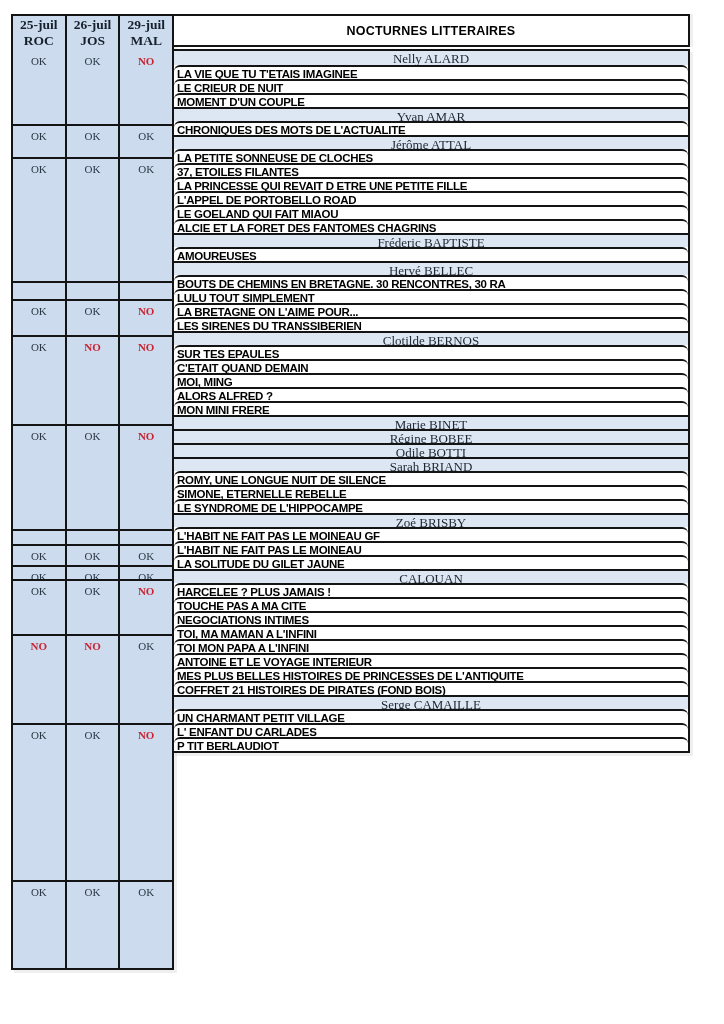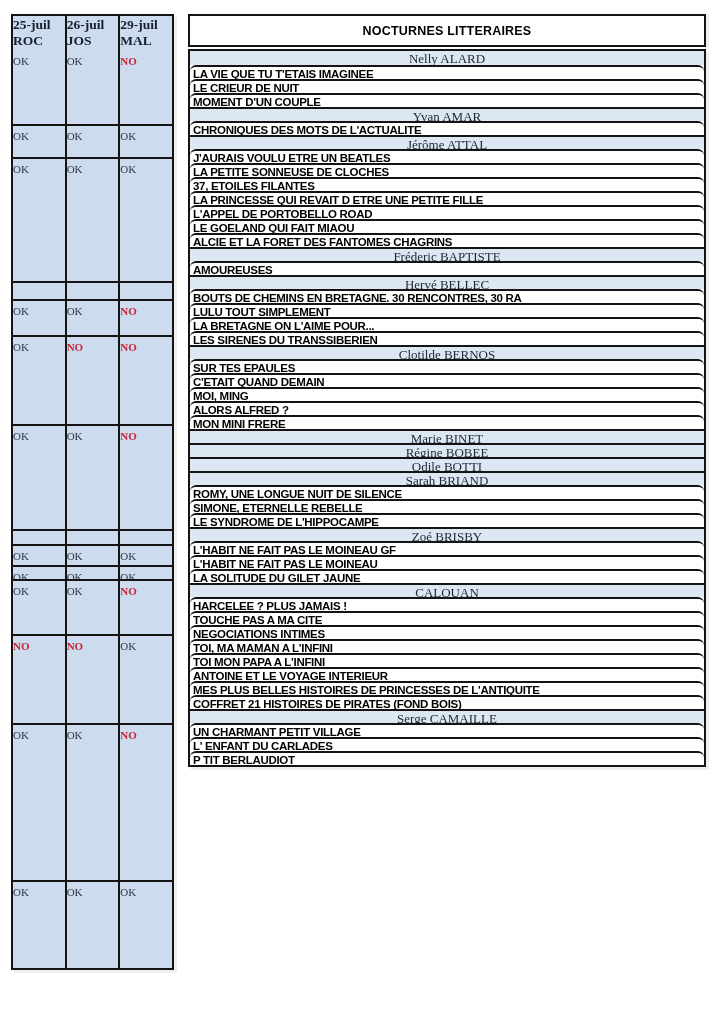--- a/index.html
+++ b/index.html
@@ -18,35 +18,35 @@
 
   
   .left-table{
     position:absolute;left:11px;top:14px;width:163px;
     border:2px solid var(--border);
     background:var(--left_cell_bg);
     box-shadow:3px 3px 0 rgba(120,120,120,0.12);
   }
   .lt-row{display:flex;width:100%;}
   .lt-row + .lt-row{border-top:2px solid var(--border);}
-  .lt-cell{flex:1 1 0;overflow:hidden;}
+  .lt-cell{flex:1 1 0;text-align:center;overflow:hidden;}
   .lt-cell + .lt-cell{border-left:2px solid var(--border);}
   .lt-header .lt-cell{
     font-family:"Liberation Serif",serif;font-weight:bold;
     font-size:13.5px;line-height:16px;color:#16202c;padding-top:1px;
   }
   .lt-val{
     display:block;font-family:"Liberation Serif",serif;
     font-size:11px;line-height:18px;padding-top:1px;
   }
   .lt-val.ok{color:var(--ok_color);}
   .lt-val.no{color:var(--no_color);font-weight:bold;}
 
   
-  .right-table{position:absolute;left:188px;top:14px;width:518px;}
+  .right-table{position:absolute;left:172px;top:14px;width:518px;}
   .rt-header{
     border:2px solid var(--border);background:#ffffff;height:33px;
     display:flex;align-items:center;justify-content:center;
     font-weight:bold;font-size:12.5px;letter-spacing:0.2px;color:#000;
     box-shadow:3px 0 0 rgba(120,120,120,0.12);
   }
   .rt-body{
     margin-top:2px;border:2px solid var(--border);background:#fff;
     box-shadow:3px 3px 0 rgba(120,120,120,0.12);
   }
@@ -232,21 +232,20 @@
   <div class="right-table">
     <div class="rt-header">NOCTURNES LITTERAIRES</div>
     <div class="rt-body" id="rt-body">
         <div class="rt-row author">Nelly ALARD</div>
         <div class="rt-row book">LA VIE QUE TU T'ETAIS IMAGINEE</div>
         <div class="rt-row book">LE CRIEUR DE NUIT</div>
         <div class="rt-row book">MOMENT D'UN COUPLE</div>
         <div class="rt-row author">Yvan AMAR</div>
         <div class="rt-row book">CHRONIQUES DES MOTS DE L'ACTUALITE</div>
         <div class="rt-row author">Jérôme ATTAL</div>
-        <div class="rt-row book">J'AURAIS VOULU ETRE UN BEATLES</div>
         <div class="rt-row book">LA PETITE SONNEUSE DE CLOCHES</div>
         <div class="rt-row book">37, ETOILES FILANTES</div>
         <div class="rt-row book">LA PRINCESSE QUI REVAIT D ETRE UNE PETITE FILLE</div>
         <div class="rt-row book">L'APPEL DE PORTOBELLO ROAD</div>
         <div class="rt-row book">LE GOELAND QUI FAIT MIAOU</div>
         <div class="rt-row book">ALCIE ET LA FORET DES FANTOMES CHAGRINS</div>
         <div class="rt-row author">Fréderic BAPTISTE</div>
         <div class="rt-row book">AMOUREUSES</div>
         <div class="rt-row author">Hervé BELLEC</div>
         <div class="rt-row book">BOUTS DE CHEMINS EN BRETAGNE. 30 RENCONTRES, 30 RA</div>

